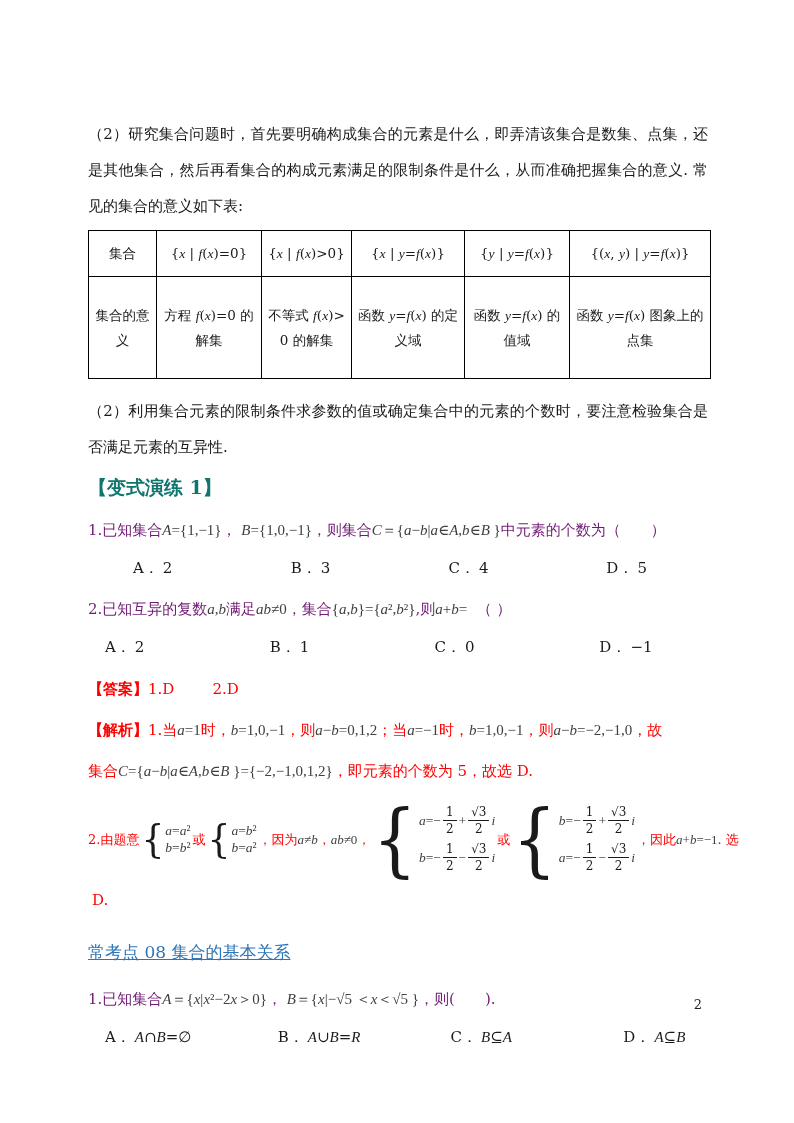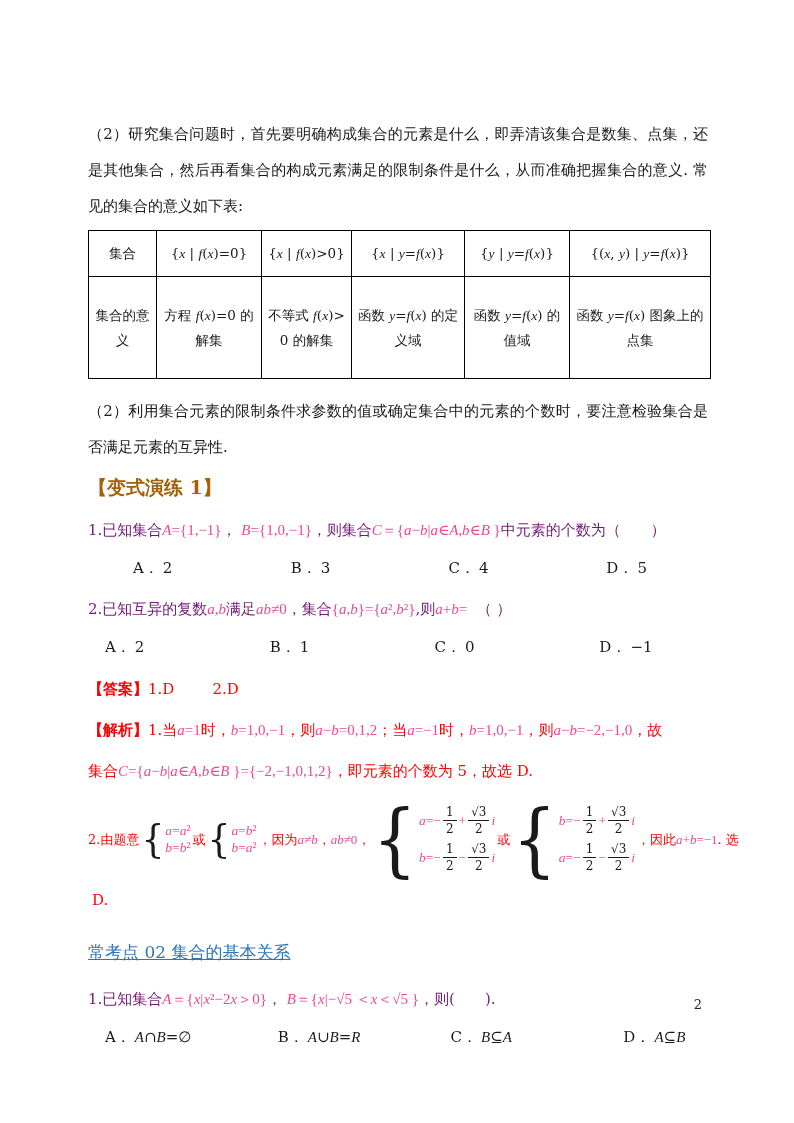--- a/index.html
+++ b/index.html
@@ -11,36 +11,36 @@
 
   .para{font-size:15px;line-height:36px;text-align:justify;margin:0 0 6px 0;}
 
   table.sets-table{border-collapse:collapse;width:100%;table-layout:fixed;margin:4px 0 14px 0;}
   table.sets-table td{
     border:1px solid #000;text-align:center;vertical-align:middle;
     font-size:13.5px;line-height:25px;padding:4px 3px;word-break:break-all;
   }
   tr.hdr{height:46px;} tr.mean{height:102px;}
 
-  .h-variant{color:#a16207;font-size:19px;font-weight:bold;margin:10px 0 14px 0;}
+  .h-variant{color:#0f766e;font-size:19px;font-weight:bold;margin:10px 0 14px 0;}
   .h-topic{color:#2e75b6;font-size:17px;font-weight:normal;text-decoration:underline;margin:24px 0 20px 0;}
   .h-example{color:#000;font-size:19px;font-weight:bold;margin:16px 0 12px 0;}
 
   .qline{font-size:15px;line-height:30px;margin:10px 0;white-space:pre-wrap;}
   .opts{padding-left:17px;margin:14px 0 16px 0;font-size:15px;}
   .opt{display:inline-block;}
   .q1o .opt{width:125px;margin-left:28px;} .q2o .opt{width:160px;} .q3o .opt{width:168px;}
   .opts .opt:last-child{width:auto;}
   .olabel{margin-right:4px;}
 
   .segline{font-size:15px;line-height:33px;margin:8px 0;white-space:pre-wrap;}
   .seg-t{color:#701a75;}
   .seg-r{color:#fe0000;}
   .seg-rb{color:#fe0000;font-weight:bold;font-family:Liberation Serif, serif;}
-  .seg-m,.m{color:#ec4899;font-family:"Liberation Serif","DejaVu Serif",serif;}
+  .seg-m,.m{color:#404040;font-family:"Liberation Serif","DejaVu Serif",serif;}
   em{font-style:italic;font-family:"Liberation Serif","DejaVu Serif",serif;}
 
   
   .solution2{
     display:flex;align-items:center;white-space:nowrap;
     font-size:13px;color:#fe0000;margin:16px 0 4px 0;line-height:1;
   }
   .solution2 .m{font-size:13.5px;}
   .sys{display:inline-flex;align-items:center;margin:0 2px;}
   .sysrows{display:inline-flex;flex-direction:column;row-gap:0;line-height:17px;color:#1a1a1a;text-align:left;}
@@ -196,21 +196,21 @@
             </span>
           <span class="m"><em>i</em></span>
         </span>
       </span>
     </span>
     <span><span class="seg-r">，因此</span><span class="seg-m"><em>a</em>+<em>b</em>=−1</span><span class="seg-r">. 选</span></span>
   </div>
 
   <p class="segline seg-r dline">D.</p>
 
-  <h2 class="h-topic">常考点 02 集合的基本关系</h2>
+  <h2 class="h-topic">常考点 08 集合的基本关系</h2>
 
   <p class="qline"><span class="seg-t">1.已知集合</span><span class="seg-m"><em>A</em>＝{<em>x</em>|<em>x</em>²−2<em>x</em>＞0}</span><span class="seg-t">， </span><span class="seg-m"><em>B</em>＝{<em>x</em>|−√5 ＜<em>x</em>＜√5 }</span><span class="seg-t">，则(　　).</span></p>
   <div class="opts q3o">
     <span class="opt"><span class="olabel">A．</span><span class="otext"><em>A</em>∩<em>B</em>=∅</span></span>
     <span class="opt"><span class="olabel">B．</span><span class="otext"><em>A</em>∪<em>B</em>=<em>R</em></span></span>
     <span class="opt"><span class="olabel">C．</span><span class="otext"><em>B</em>⊆<em>A</em></span></span>
     <span class="opt"><span class="olabel">D．</span><span class="otext"><em>A</em>⊆<em>B</em></span></span>
   </div>
 
 </div>

